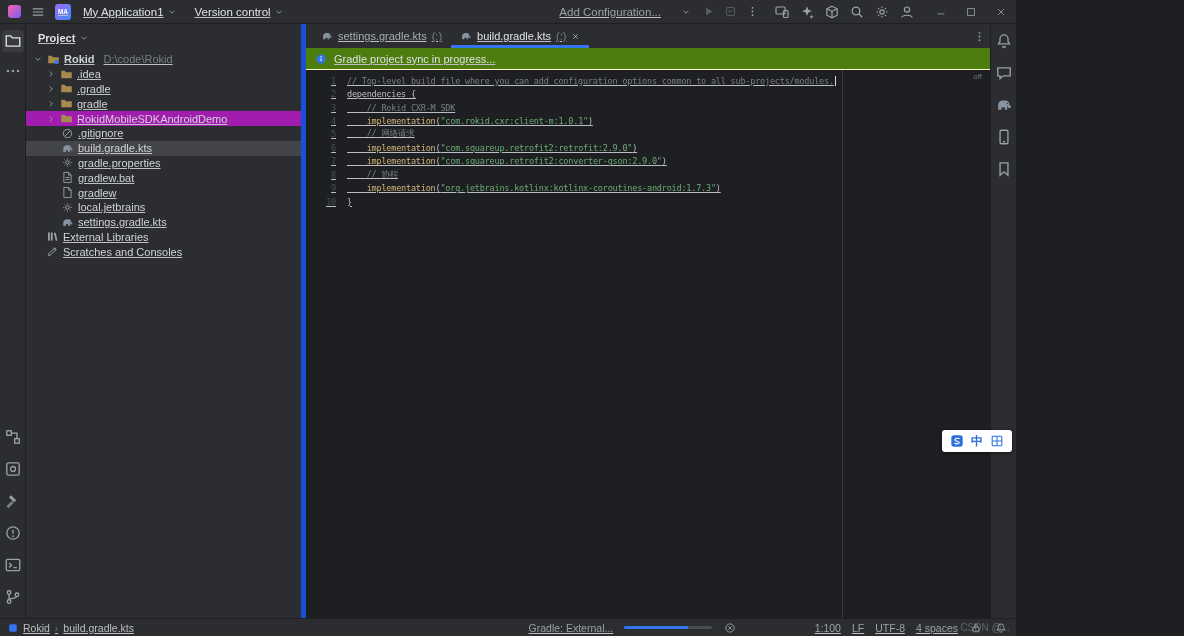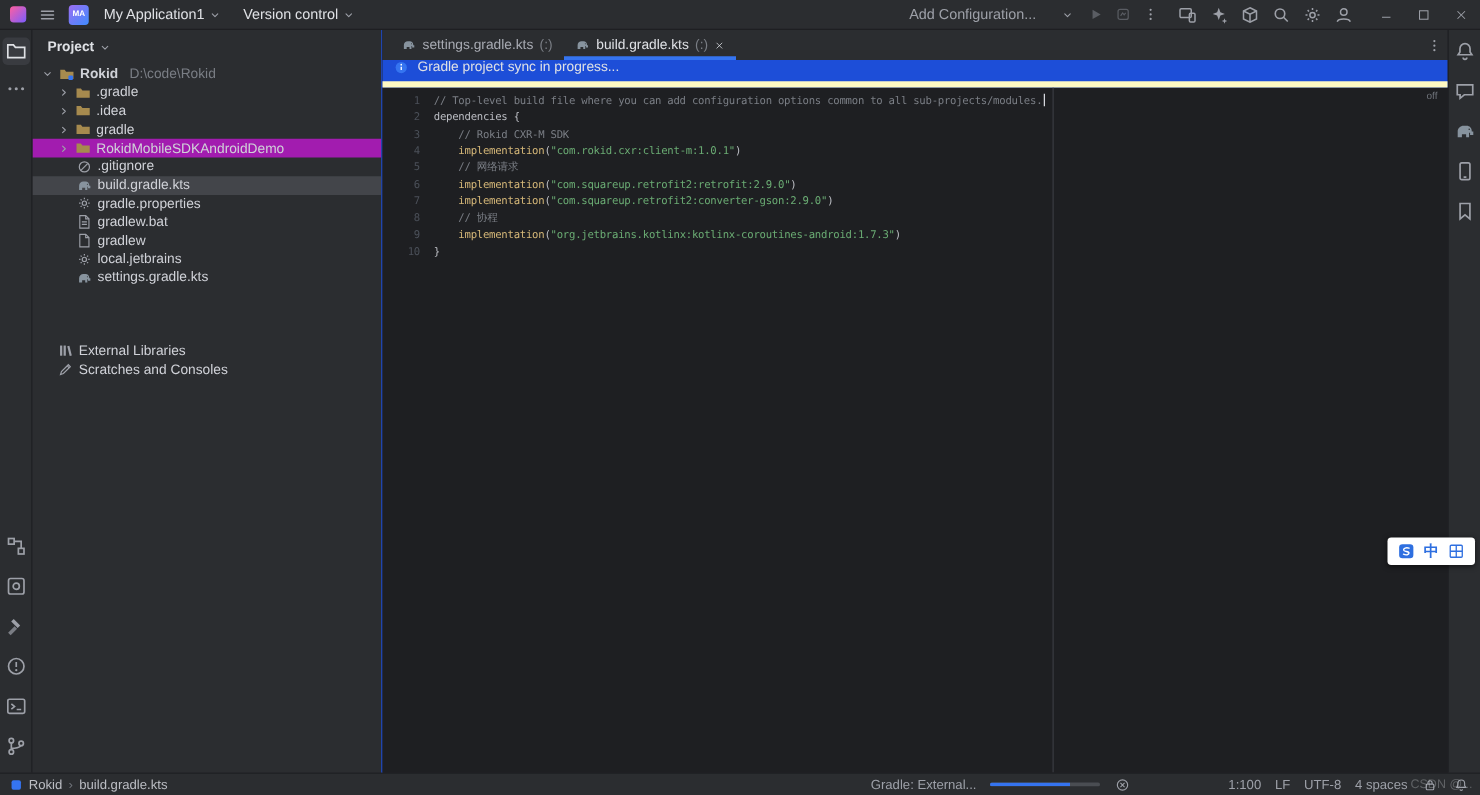--- a/index.html
+++ b/index.html
@@ -1,18 +1,18 @@
 <!DOCTYPE html>
 <html><head>
 <meta charset="utf-8">
 <style>
   html,body{margin:0;padding:0;background:#1e1f22;}
   *{box-sizing:border-box;}
-  .screen{width:1184px;height:636px;position:relative;overflow:hidden;
-    font-family:"Liberation Sans",sans-serif;color:#bcbec4;font-size:11px;}
+  .screen{width:1016px;height:636px;position:relative;overflow:hidden;
+    font-family:"Liberation Sans",sans-serif;color:#bcbec4;font-size:11px;text-decoration:underline;}
   
   .titlebar{height:24px;background:#2b2d30;border-bottom:1px solid #1e1f22;
     display:flex;align-items:center;padding:0 0 0 8px;}
   .tb-left{display:flex;align-items:center;gap:6px;}
   .app-logo{width:13px;height:13px;border-radius:3px;
     background:linear-gradient(135deg,#ff5fa0,#7a5cff);display:inline-block;}
   .badge{width:16px;height:16px;border-radius:3px;display:flex;align-items:center;justify-content:center;
     background:linear-gradient(135deg,#9c6df2,#3f8cff);color:#fff;font-size:6.5px;font-weight:bold;}
   .menu-item{display:flex;align-items:center;gap:3px;padding:3px 6px;border-radius:4px;color:#dfe1e5;font-size:11.5px;}
   .tb-spacer{flex:1;}
@@ -23,38 +23,38 @@
   .tb-tools{display:flex;align-items:center;gap:3px;margin:0 8px;}
   .wbtns{display:flex;height:24px;}
   .wbtn{width:30px;height:24px;display:flex;align-items:center;justify-content:center;color:#9da0a8;}
   
   .app{display:flex;height:594px;}
   .strip{width:26px;background:#2b2d30;display:flex;flex-direction:column;align-items:center;padding:6px 0;flex:none;}
   .strip.left{border-right:1px solid #1e1f22;gap:8px;}
   .strip.right{border-left:1px solid #1e1f22;gap:10px;}
   .strip .bottom{margin-top:auto;display:flex;flex-direction:column;gap:10px;align-items:center;padding-bottom:4px;}
   
-  .project{width:280px;background:#2b2d30;border-right:1px solid #1d4ed8;flex:none;overflow:hidden;}
+  .project{width:280px;background:#2b2d30;border-right:5px solid #1d4ed8;flex:none;overflow:hidden;}
   .proj-head{display:flex;align-items:center;gap:4px;padding:8px 0 6px 12px;color:#dfe1e5;font-weight:bold;font-size:11px;}
   .tree{padding-top:2px;}
   .trow{display:flex;align-items:center;gap:4px;height:14.8px;color:#d0d2d8;white-space:nowrap;cursor:default;}
   .trow.sel{background:#43454a;}
   .trow.warm{background:#a21caf;}
   .tlabel.b{font-weight:bold;}
   .tpath{color:#7a7e85;margin-left:5px;}
   .spacer11{width:11px;flex:none;display:inline-block;}
   .chev{color:#9da0a8;}
   
   .editor-zone{flex:1;display:flex;flex-direction:column;background:#1e1f22;position:relative;min-width:0;}
   .tabbar{height:24px;background:#2b2d30;display:flex;align-items:stretch;padding-left:6px;flex:none;}
   .tab{display:flex;align-items:center;gap:5px;padding:0 9px;color:#a8abb3;position:relative;font-size:11px;}
   .tab.active{color:#dfe1e5;box-shadow:inset 0 -3px 0 #3574f0;}
   .tab .sfx{color:#7a7e85;}
   .tab-spacer{flex:1;}
-  .banner{height:22px;background:#1d4ed8;border-bottom:5px solid #fef9c3;display:flex;gap:7px;
+  .banner{height:22px;background:#4d7c0f;border-bottom:1px solid #fef9c3;display:flex;align-items:center;gap:7px;
     padding-left:9px;color:#dfe1e5;font-size:11px;flex:none;}
   .code-area{flex:1;position:relative;padding-top:4px;overflow:hidden;}
   .guide{position:absolute;left:536px;top:0;bottom:0;width:1px;background:#393b40;}
   .corner-label{position:absolute;top:2px;right:8px;font-size:8px;color:#6f737a;}
   .cl{display:flex;height:13.45px;align-items:center;position:relative;z-index:1;}
   .ln{width:30px;flex:none;text-align:right;color:#4b5059;
     font-family:"DejaVu Sans Mono",monospace;font-size:8.5px;letter-spacing:-0.2px;}
   .ct{margin-left:11px;white-space:pre;font-family:"DejaVu Sans Mono",monospace;font-size:8.5px;letter-spacing:-0.2px;}
   .tk-cm{color:#7a7e85;text-align:center;}
   .tk-pl{color:#bcbec4;}
@@ -335,34 +335,34 @@
             <span class="ic ic10 chev">
               <svg viewBox="0 0 16 16">
                 <path d="M6.5 4.5 10 8l-3.5 3.5" stroke="currentColor" stroke-width="1.4" fill="none" stroke-linecap="round" stroke-linejoin="round"></path>
               </svg>
             </span>
             <span class="ic ic13">
               <svg viewBox="0 0 16 16">
                 <path d="M1.5 3.5h4.3l1.5 1.8h7.2v7.2H1.5z" fill="#a68a4e"></path>
               </svg>
             </span>
+            <span class="tlabel">.idea</span>
+          </div>
+          <div class="trow" style="padding-left: 20px;">
+            <span class="ic ic10 chev">
+              <svg viewBox="0 0 16 16">
+                <path d="M6.5 4.5 10 8l-3.5 3.5" stroke="currentColor" stroke-width="1.4" fill="none" stroke-linecap="round" stroke-linejoin="round"></path>
+              </svg>
+            </span>
+            <span class="ic ic13">
+              <svg viewBox="0 0 16 16">
+                <path d="M1.5 3.5h4.3l1.5 1.8h7.2v7.2H1.5z" fill="#a68a4e"></path>
+              </svg>
+            </span>
             <span class="tlabel">.gradle</span>
-          </div>
-          <div class="trow" style="padding-left: 20px;">
-            <span class="ic ic10 chev">
-              <svg viewBox="0 0 16 16">
-                <path d="M6.5 4.5 10 8l-3.5 3.5" stroke="currentColor" stroke-width="1.4" fill="none" stroke-linecap="round" stroke-linejoin="round"></path>
-              </svg>
-            </span>
-            <span class="ic ic13">
-              <svg viewBox="0 0 16 16">
-                <path d="M1.5 3.5h4.3l1.5 1.8h7.2v7.2H1.5z" fill="#a68a4e"></path>
-              </svg>
-            </span>
-            <span class="tlabel">.idea</span>
           </div>
           <div class="trow" style="padding-left: 20px;">
             <span class="ic ic10 chev">
               <svg viewBox="0 0 16 16">
                 <path d="M6.5 4.5 10 8l-3.5 3.5" stroke="currentColor" stroke-width="1.4" fill="none" stroke-linecap="round" stroke-linejoin="round"></path>
               </svg>
             </span>
             <span class="ic ic13">
               <svg viewBox="0 0 16 16">
                 <path d="M1.5 3.5h4.3l1.5 1.8h7.2v7.2H1.5z" fill="#a68a4e"></path>
@@ -446,21 +446,21 @@
           <div class="trow" style="padding-left: 20px;">
             <span class="spacer11"></span>
             <span class="ic ic13">
               <svg viewBox="0 0 16 16">
                 <path fill="#87939e" d="M2.8 12.2V8.1c0-2.3 1.9-4.1 4.2-4.1h2.2c2 0 3.6 1.6 3.6 3.6v.6h1.1v2.4h-2.3V9h-.7v3.2h-2.1v-2h-3v2z"></path>
                 <circle cx="11" cy="6.6" r=".55" fill="#2b2d30"></circle>
               </svg>
             </span>
             <span class="tlabel">settings.gradle.kts</span>
           </div>
-          <div class="trow" style="padding-left: 20px; margin-top: 44px;">
+          <div class="trow" style="padding-left: 20px;">
             <span class="ic ic13">
               <svg viewBox="0 0 16 16" fill="#9da0a8">
                 <rect x="2.5" y="3" width="2.2" height="10"></rect>
                 <rect x="6" y="3" width="2.2" height="10"></rect>
                 <path d="M9.6 3.6l2.1-.5 2.4 9.7-2.1.5z"></path>
               </svg>
             </span>
             <span class="tlabel">External Libraries</span>
           </div>
           <div class="trow" style="padding-left: 20px;">

